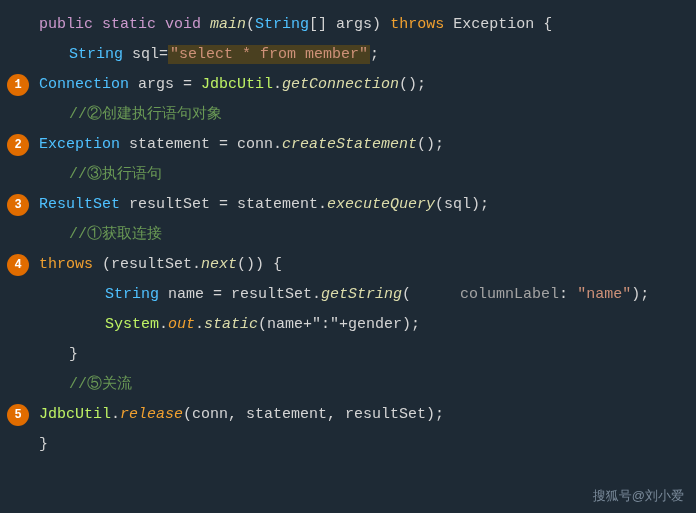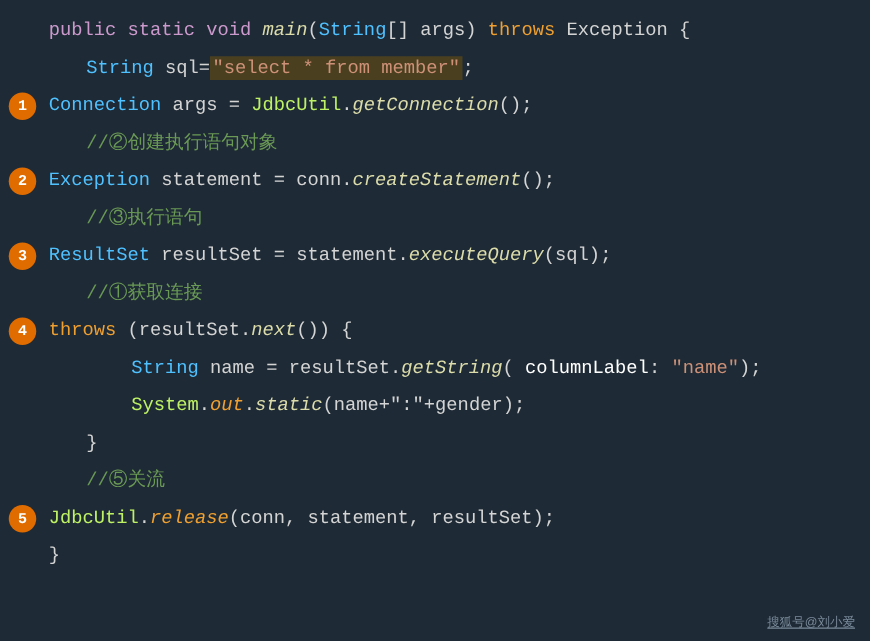--- a/index.html
+++ b/index.html
@@ -61,32 +61,31 @@
     }
 
     
     .kw { color: #cc99cd; } 
     .kw-orange { color: #f0a030; } 
     .type { color: #4fc1ff; } 
     .string { color: #ce9178; } 
     .comment-text { color: #6a9955; }
     .punct { color: #d4d4d4; }
     .ident { color: #bef264; } 
-    .param-label { color: #ffffff; } 
+    .param-label { color: #a3a3a3; margin-left: 40px; } 
     .method-italic { font-style: italic; color: #dcdcaa; }
     .orange-method { color: #f0a030; font-style: italic; }
 
     .watermark {
       position: absolute;
       bottom: 8px;
       right: 12px;
       color: #7a8a9a;
-      font-size: 10px;
+      font-size: 13px;
       font-family: sans-serif;
-      text-decoration: underline;
     }
 
     .indent1 { padding-left: 36px; }
     .indent2 { padding-left: 72px; }
   </style>
 </head>
 <body>
 
 <div class="code-container">
 

